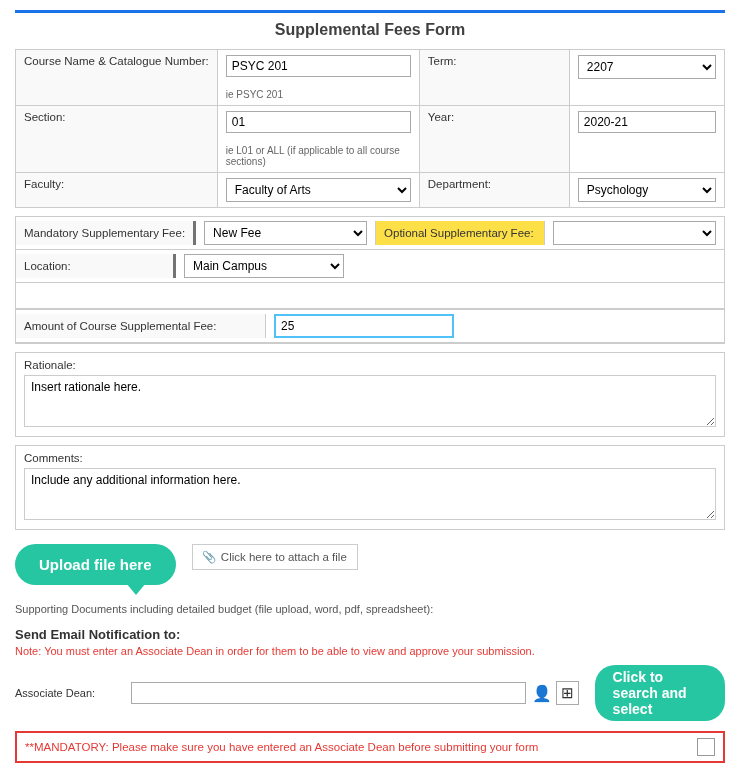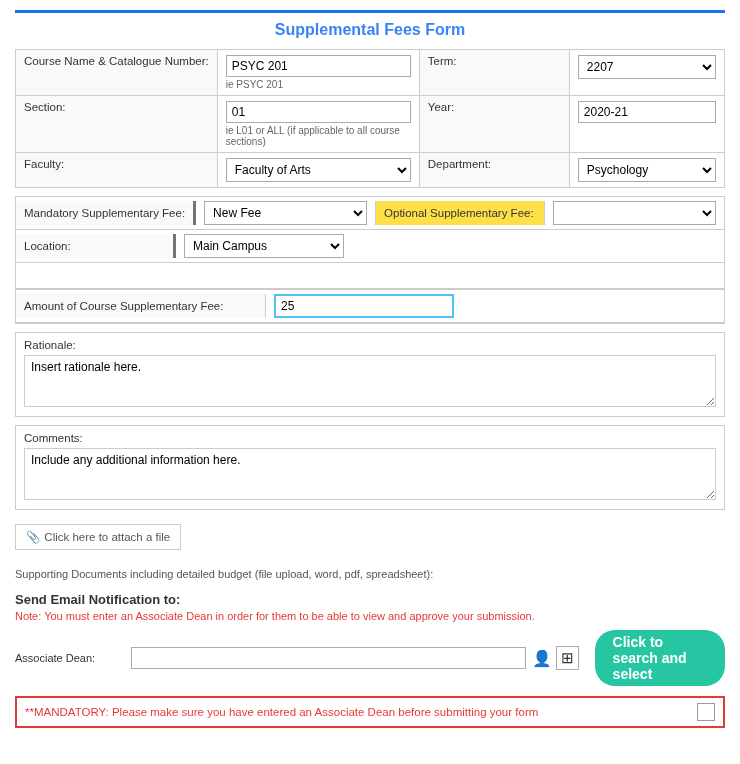--- a/index.html
+++ b/index.html
@@ -13,21 +13,21 @@
     }
     .page-wrapper {
       width: 740px;
       padding: 10px 15px;
     }
     .form-title {
       text-align: center;
       font-size: 16px;
       font-weight: bold;
       padding: 8px 0 10px;
-      color: #3b82f6;
+      color: #404040;
     }
     .form-table {
       width: 100%;
       border-collapse: collapse;
       border: 1px solid #ccc;
     }
     .form-table td {
       border: 1px solid #ccc;
       padding: 5px 8px;
       vertical-align: top;
@@ -36,21 +36,21 @@
       color: #333;
       font-size: 11.5px;
       white-space: nowrap;
       background: #f9f9f9;
       width: 150px;
     }
     .sub-note {
       font-size: 10px;
       color: #666;
       display: block;
-      margin-top: 2px;
+      margin-top: 12px;
     }
     input[type="text"] {
       width: 100%;
       border: 1px solid #aaa;
       padding: 3px 5px;
       font-size: 12px;
       font-family: Arial, sans-serif;
     }
     select {
       border: 1px solid #aaa;
@@ -311,39 +311,42 @@
       <div class="fees-input">
         <select style="width:160px;">
           <option>Main Campus</option>
           <option>Off Campus</option>
         </select>
       </div>
       <div style="flex:1;"></div>
     </div>
     <div class="fees-row empty-row"></div>
     <div class="amount-row">
-      <div class="amount-label">Amount of Course Supplementary Fee:</div>
+      <div class="amount-label">Amount of Course Supplemental Fee:</div>
       <div class="amount-input">
         <input type="text" style="width: 180px; border: 2px solid rgb(79, 195, 247);" value="25">
       </div>
     </div>
   </div>
 
   <div class="rationale-section">
     <label>Rationale:</label>
     <textarea rows="3" style="">Insert rationale here.</textarea>
   </div>
 
   <div class="comments-section">
     <label>Comments:</label>
     <textarea rows="3" style="">Include any additional information here.</textarea>
   </div>
 
   <div style="margin-top:14px; position:relative;">
     <div style="display:flex; align-items:flex-start; gap:16px;">
+      <div style="position:relative;">
+        <div class="upload-bubble">Upload file here</div>
+      </div>
       <div class="attach-link">
         <span>📎</span>
         <span>Click here to attach a file</span>
       </div>
     </div>
     <div class="supporting-doc-label">Supporting Documents including detailed budget (file upload, word, pdf, spreadsheet):</div>
   </div>
 
   <div class="email-section">
     <div class="email-title">Send Email Notification to:</div>

